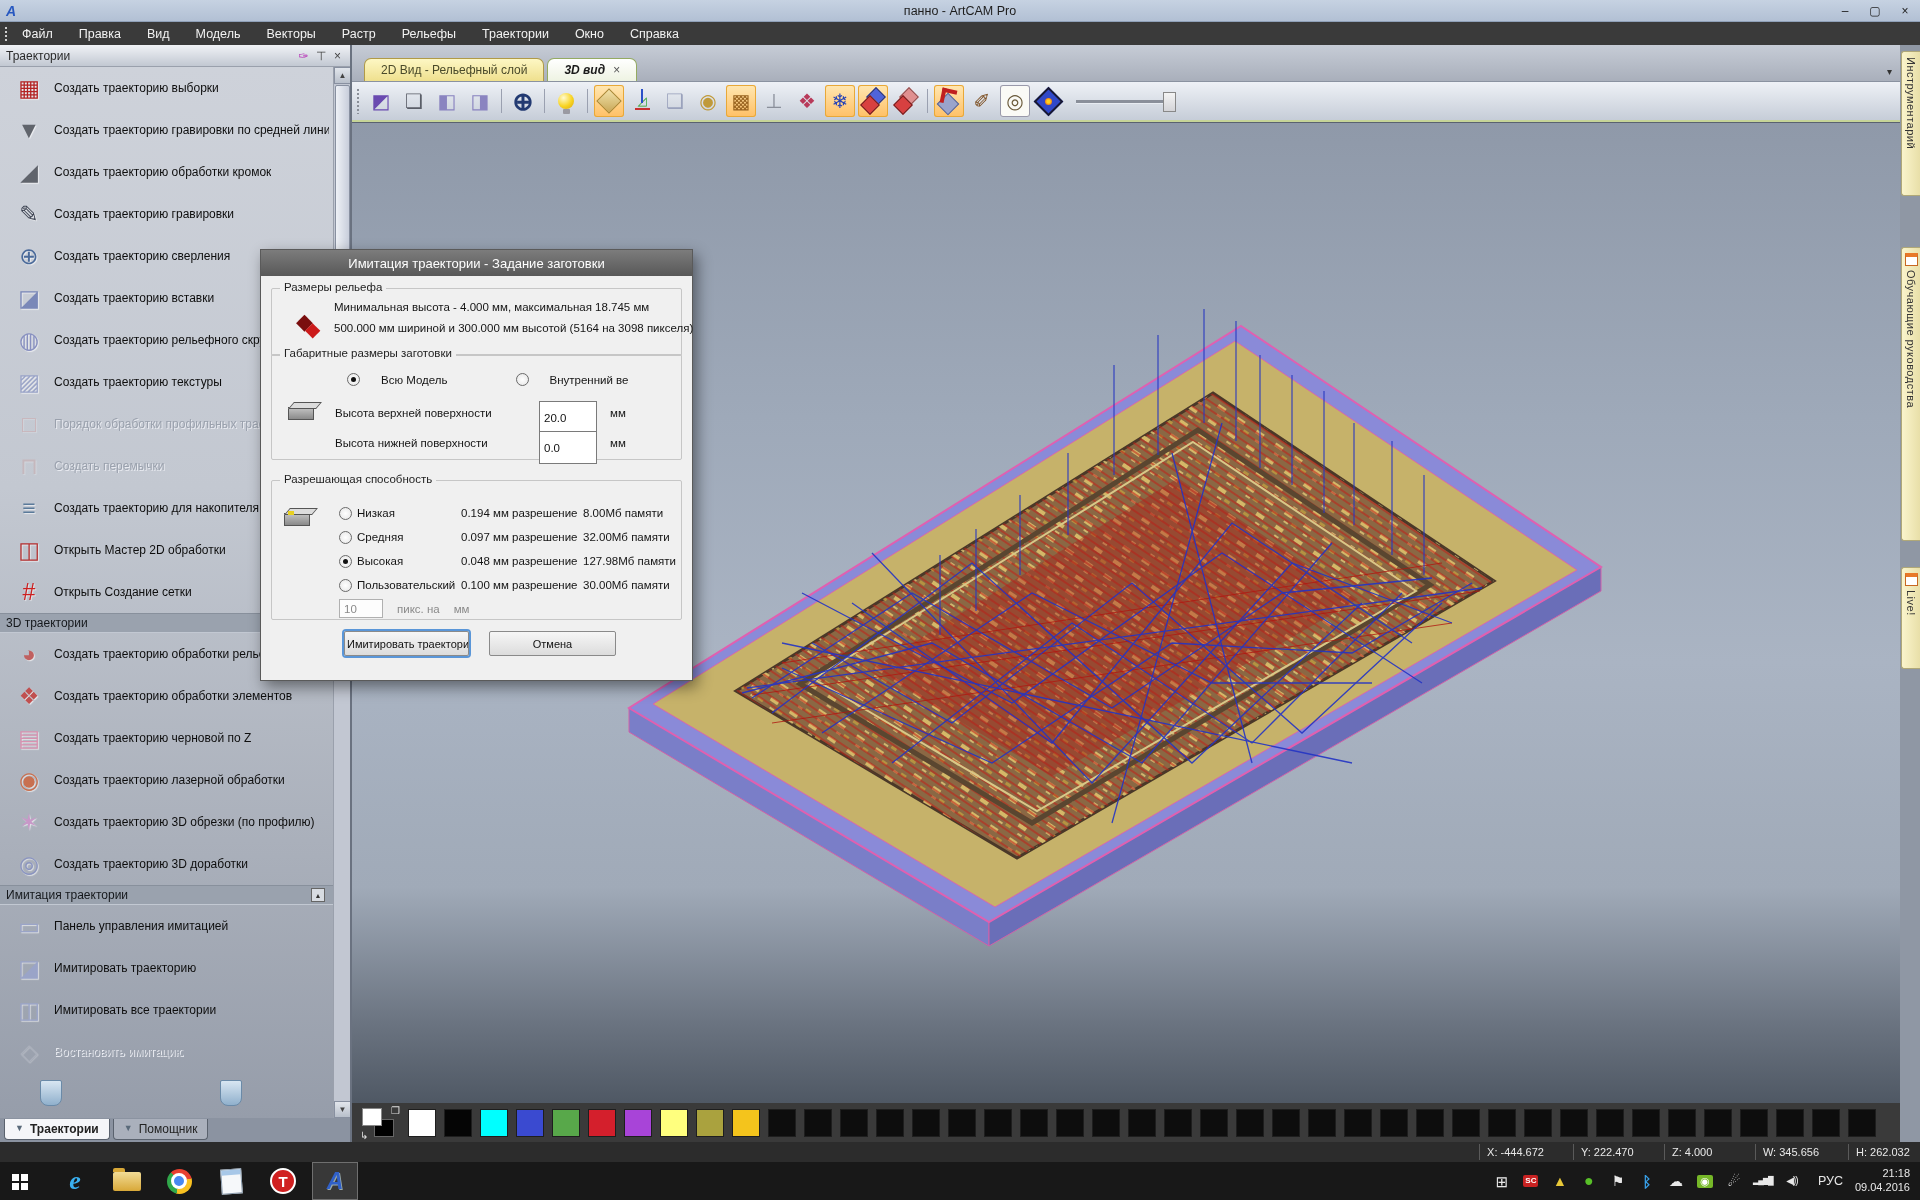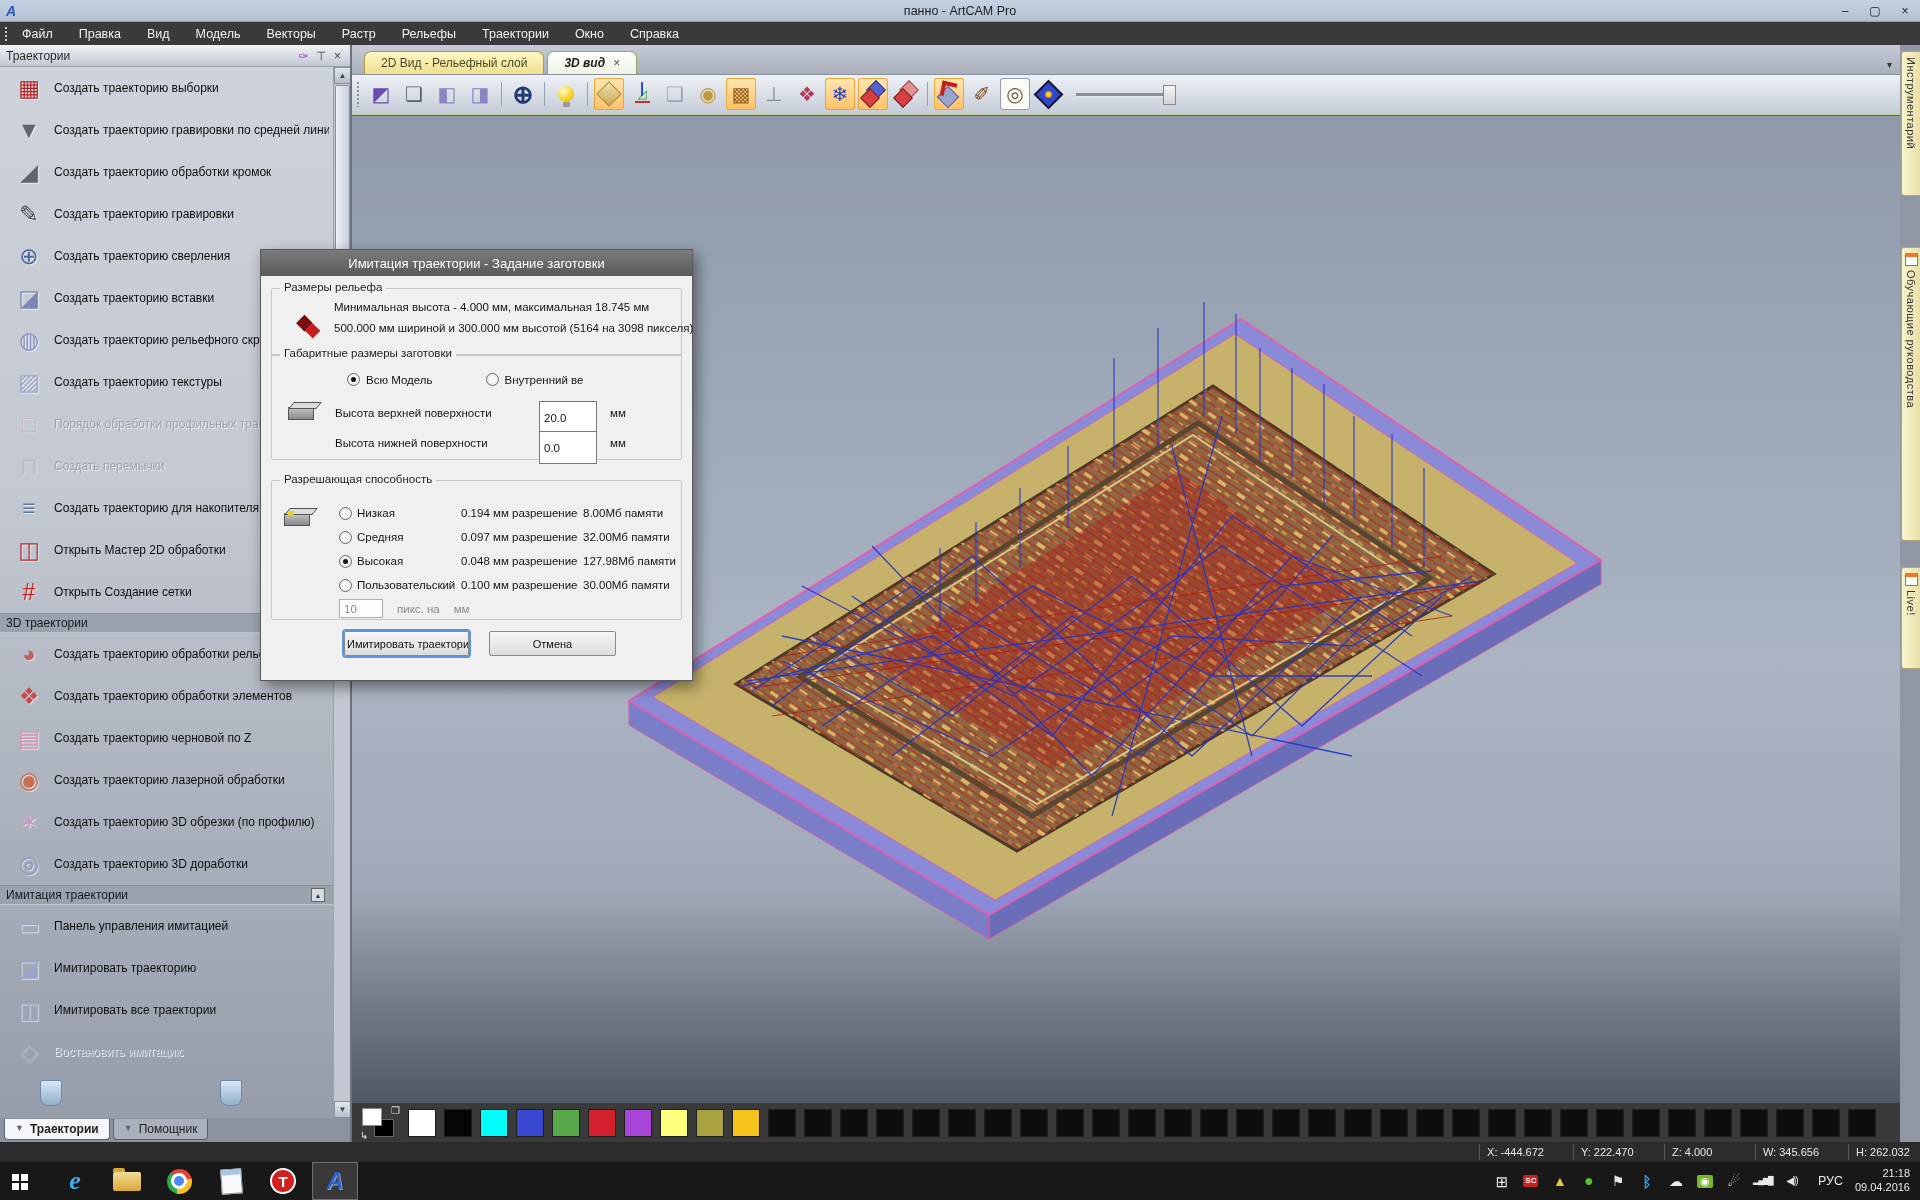--- a/index.html
+++ b/index.html
@@ -59,21 +59,21 @@
           background:linear-gradient(90deg,#eef1f6,#c8cedb);}
   .ptabs{height:24px;flex:none;background:#8b93a1;display:flex;align-items:flex-start;gap:3px;padding:1px 0 0 4px;}
   .ptab{height:21px;display:flex;align-items:center;gap:5px;padding:0 10px;font-size:12px;color:#222;
         border:1px solid #5a626e;border-top:none;border-radius:0 0 4px 4px;background:#aab0bc;}
   .ptab[data-active="true"]{background:#f5f6f9;font-weight:bold;}
   .ptab .mk{width:10px;height:12px;position:relative;}
   .ptab .mk::before{content:"▼";font-size:9px;color:#5a6a7a;position:absolute;left:0;top:0;}
 
   
   .main{flex:1;display:flex;flex-direction:column;min-width:0;}
-  .tabbar{height:30px;flex:none;background:linear-gradient(#c6ccd6,#a9afbb);display:flex;align-items:flex-end;
+  .tabbar{height:37px;flex:none;background:linear-gradient(#c6ccd6,#a9afbb);display:flex;align-items:flex-end;
           padding-left:12px;border-bottom:1px solid #8a92a0;position:relative;}
   .vtab{height:23px;display:flex;align-items:center;gap:8px;padding:0 16px;font-size:12px;color:#4a4a2a;
         border:1px solid #b09a48;border-bottom:none;border-radius:7px 7px 0 0;
         background:linear-gradient(#fdf7c4,#efe08e);margin-right:3px;}
   .vtab.active{background:linear-gradient(#ffffff,#eef3e2);border-color:#94aa62;color:#1a1a1a;font-weight:bold;font-style:italic;}
   .tclose{font-size:12px;color:#555;font-weight:normal;}
   .tab-overflow{position:absolute;right:8px;bottom:4px;font-size:10px;color:#333;}
 
   
   .toolbar{height:40px;flex:none;background:linear-gradient(#eef1f6,#c6cdd8);border-bottom:2px solid #c6d498;
@@ -183,21 +183,21 @@
   .grp-label{position:absolute;top:-8px;left:8px;background:#f0f0f0;padding:0 4px;font-size:11.5px;color:#222;}
   .g1{top:38px;height:68px;} .g2{top:104px;height:106px;} .g3{top:230px;height:140px;}
   .relief-ic{position:absolute;left:24px;top:16px;width:30px;height:34px;}
   .relief-ic::before{content:"◆";position:absolute;left:0;top:4px;font-size:22px;color:#7a0e0e;}
   .relief-ic::after{content:"◆";position:absolute;left:9px;top:12px;font-size:20px;color:#cc1a1a;}
   .g1 .lines{position:absolute;left:62px;top:12px;font-size:11.5px;color:#141414;}
   .g1 .lines div{margin-bottom:9px;white-space:nowrap;}
   .rad{width:13px;height:13px;border-radius:50%;border:1px solid #6a6a6a;background:radial-gradient(#fff,#e4e4e4);
        position:relative;flex:none;display:inline-block;vertical-align:-2px;}
   .rad[data-on="true"]::after{content:"";position:absolute;inset:3px;border-radius:50%;background:#111;}
-  .g2 .radrow{position:absolute;left:75px;top:18px;display:flex;align-items:center;font-size:11.5px;color:#141414;white-space:nowrap;overflow:hidden;right:2px;}
+  .g2 .radrow{position:absolute;left:75px;top:18px;display:flex;align-items:center;font-size:11.5px;color:#141414;white-space:nowrap;overflow:hidden;right:2px;gap:15px;}
   .g2 .radrow .rl{margin:0 0 0 6px;}
   .g2 .radrow .second{margin-left:53px;}
   .blk-ic{position:absolute;left:16px;top:52px;width:26px;height:13px;background:linear-gradient(#c2c2c2,#8a8a8a);
           border:1px solid #555;}
   .blk-ic::before{content:"";position:absolute;left:2px;top:-6px;width:26px;height:5px;background:#dcdcdc;
           border:1px solid #555;transform:skewX(-40deg);}
   .g2 .flabel{position:absolute;left:63px;font-size:11.5px;color:#141414;}
   .g2 .funit{position:absolute;left:338px;font-size:11.5px;color:#141414;}
   .tin{position:absolute;left:267px;width:58px;height:33px;border:1px solid #7a7a7a;font-size:11.5px;
        font-family:"Liberation Sans",sans-serif;padding:1px 4px;background:#fff;color:#111;}

